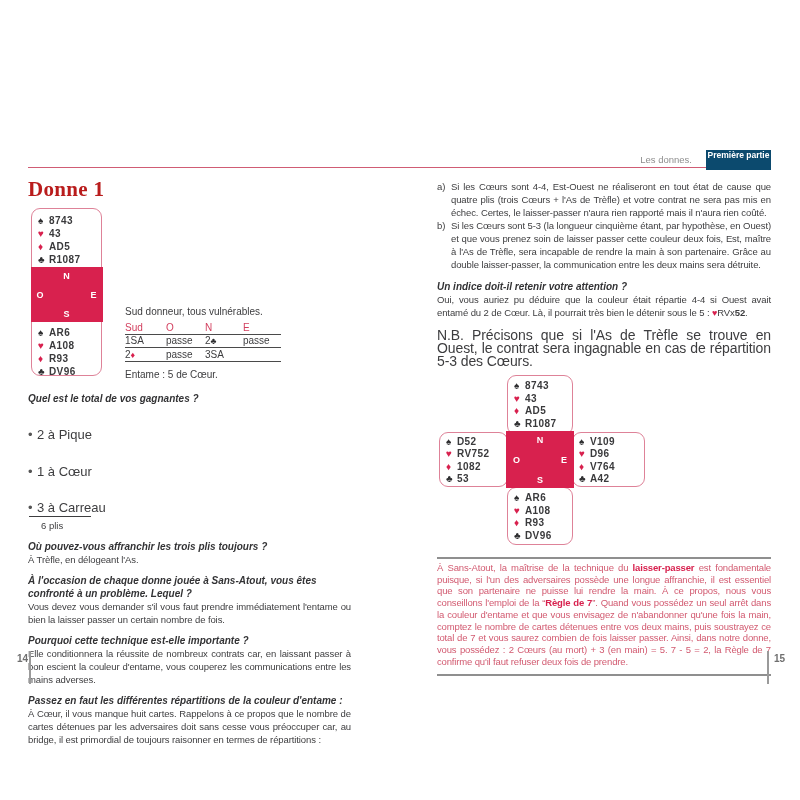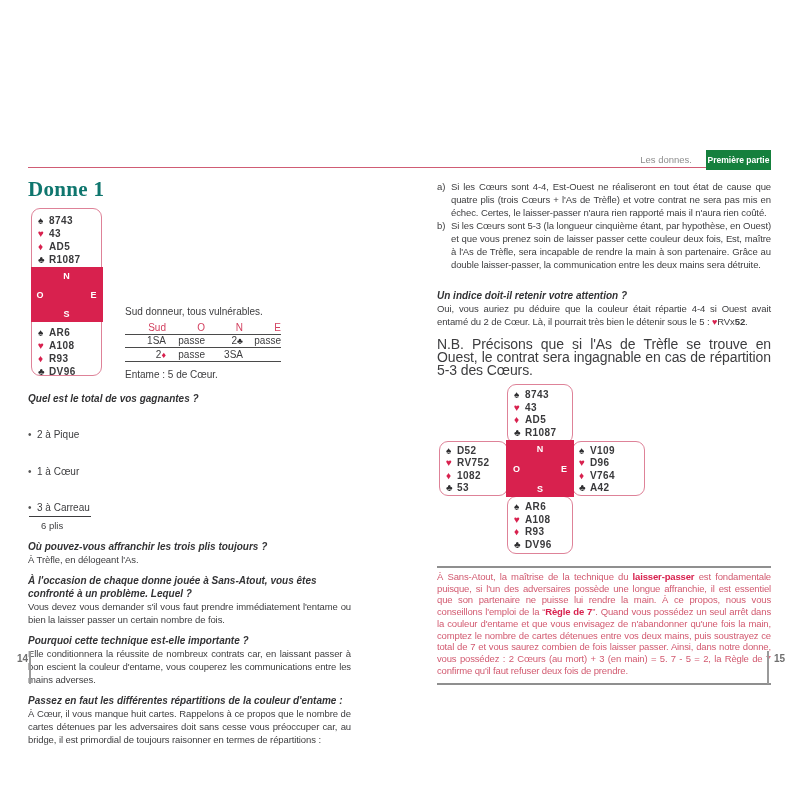--- a/index.html
+++ b/index.html
@@ -4,28 +4,28 @@
 <style>
   * { margin:0; padding:0; box-sizing:border-box; }
   html,body { background:#ffffff; }
   body { width:800px; height:800px; font-family:"Liberation Sans", sans-serif; color:#3d3d3f; }
   .spread { position:relative; width:800px; height:800px; overflow:hidden; }
 
   
   .header-rule { position:absolute; left:28px; right:29px; top:167px; height:1px; background:#d05c74; }
   .header-label { position:absolute; right:108px; top:154px; font-size:9.5px; color:#8e8e8e; }
   .header-badge { position:absolute; left:706px; top:150px; width:65px; height:20px;
-                  background:#15803d; display:flex; align-items:center; justify-content:center; }
+                  background:#0c4a6e; display:flex; justify-content:center; }
   .header-badge span { color:#fff; font-size:8.5px; font-weight:bold; white-space:nowrap; }
 
   
   .col-left  { position:absolute; left:28px;  top:177px; width:323px; }
   .col-right { position:absolute; left:437px; top:180px; width:334px; }
 
-  .donne-title { font-family:"Liberation Serif", serif; font-weight:bold; color:#0f766e;
+  .donne-title { font-family:"Liberation Serif", serif; font-weight:bold; color:#b91c1c;
                  font-size:21px; letter-spacing:.3px; margin-bottom:6px; }
 
   
   .diagram-area { position:relative; height:184px; }
   .hand-box { position:absolute; left:3px; top:0; width:71px; height:168px;
               border:1.5px solid #de8298; border-radius:9px; background:#fff; }
   .hand { position:absolute; left:0; width:100%; }
   .hand-north { top:5px; }
   .hand-south { top:117px; }
   .hand-row { padding-left:6px; font-size:10px; font-weight:bold; line-height:13px; white-space:nowrap; }
@@ -39,45 +39,45 @@
   .compass span { position:absolute; color:#fff; font-size:9px; font-weight:bold; }
   .cN { top:4px;  left:50%; transform:translateX(-50%); }
   .cS { bottom:3px; left:50%; transform:translateX(-50%); }
   .cO { left:6px;  top:50%; transform:translateY(-50%); }
   .cE { right:6px; top:50%; transform:translateY(-50%); }
 
   .bidding { position:absolute; left:97px; top:98px; width:162px; }
   .bid-intro { font-size:10px; color:#3d3d3f; margin-bottom:4px; white-space:nowrap; }
   .bid-table { width:156px; }
   .bid-row { display:flex; height:13.5px; align-items:center; border-bottom:1px solid #4a4a4a; }
-  .bid-row div { font-size:10px; text-align:right; }
+  .bid-row div { font-size:10px; text-align:left; }
   .bid-row div:nth-child(1){ width:41px; }
   .bid-row div:nth-child(2){ width:39px; }
   .bid-row div:nth-child(3){ width:38px; }
   .bid-row div:nth-child(4){ width:38px; }
   .bid-head { border-bottom:1px solid #4a4a4a; }
   .bid-head div { color:#d23f5e; }
   .bid-suit { font-size:9px; }
   .bid-lead { font-size:10px; margin-top:7px; white-space:nowrap; }
 
   
   .sec { margin-bottom:8px; }
   .q { font-size:10px; font-weight:bold; font-style:italic; line-height:13px; color:#333335; }
   .a { font-size:9.5px; line-height:13px; text-align:justify; letter-spacing:-0.1px; }
   .bullets { margin-top:1px; }
-  .bullet-row { font-size:10px; line-height:12.5px;margin-top:24px; }
+  .bullet-row { font-size:13px; line-height:12.5px;margin-top:24px; }
   .bullet-dot { display:inline-block; width:9px; color:#555; }
   .sum-line { width:62px; border-bottom:1px solid #3d3d3f; margin:1px 0 2px 1px; }
   .total { font-size:9.5px; line-height:13px; padding-left:13px; }
 
   
   .hang { position:relative; padding-left:14px; font-size:9.5px; line-height:13px;
           text-align:justify; letter-spacing:-0.1px; }
   .hang .marker { position:absolute; left:0; top:0; }
-  .indice-q { margin-top:18px;font-style:italic; }
+  .indice-q { margin-top:9px;font-style:italic; }
   .suit-inline { color:#d8214e; font-size:9px; }
   .bold52 { font-weight:bold; }
   .nb { margin-top:9px; font-size:14px; line-height:13px; text-align:justify; letter-spacing:-0.1px; }
 
   
   .cross { position:relative; width:206px; height:170px; margin:7px 0 0 2px; }
   .cbox { position:absolute; border:1.5px solid #de8298; border-radius:9px; background:#fff; }
   .cbox .hand-row { line-height:12.6px; }
   .box-n { left:68px;  top:0;     width:66px; height:60px; padding-top:4px; }
   .box-s { left:68px;  top:112px; width:66px; height:58px; padding-top:4px; }

